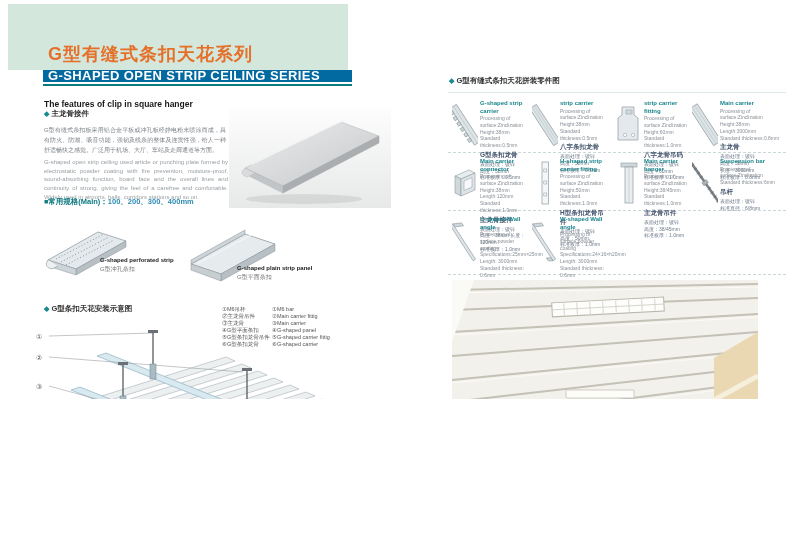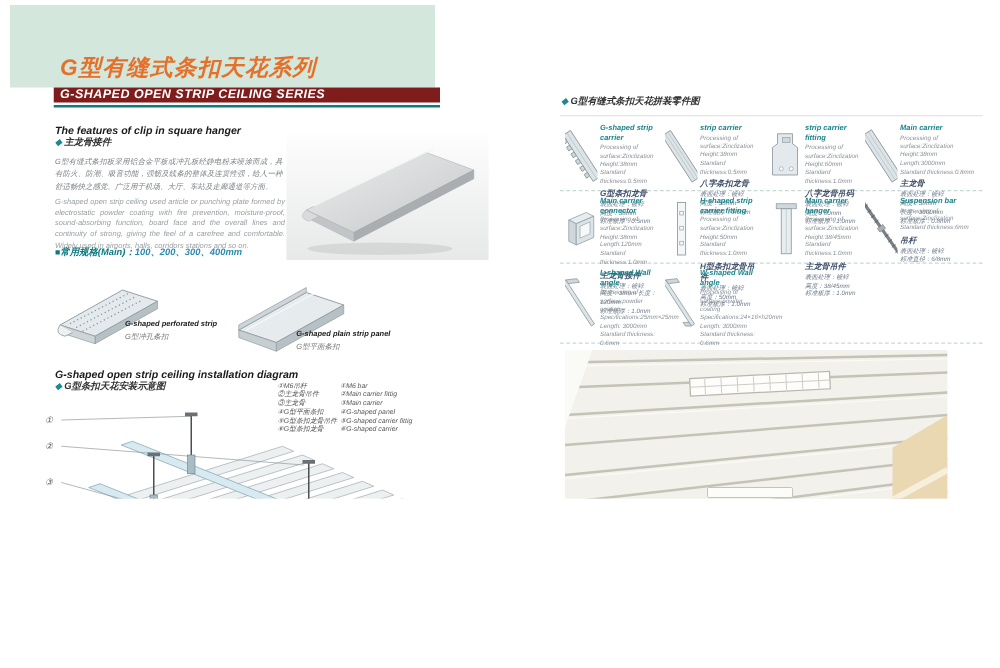--- a/index.html
+++ b/index.html
@@ -1,23 +1,23 @@
 <!DOCTYPE html>
 <html><head>
 <meta charset="utf-8">
 <style>
   html,body{margin:0;padding:0;background:#fff;}
   .page{position:relative;width:800px;height:399px;background:#ffffff;overflow:hidden;
-        font-family:"Liberation Sans", sans-serif;color:#333;font-style:italic;}
+        font-family:"Liberation Sans", sans-serif;color:#333;}
   .abs{position:absolute;}
   
   .mint{left:8px;top:4px;width:340px;height:66px;background:#d4e7dc;}
   .title-cn{left:48px;top:42px;font-size:18px;font-weight:bold;color:#e4702a;letter-spacing:1px;}
-  .banner{left:43px;top:70px;width:304px;height:12px;background:#7f1d1d;color:#fff;
-          font-size:10px;font-weight:bold;line-height:12px;padding-left:5px;letter-spacing:.4px;}
+  .banner{left:43px;top:70px;width:304px;height:12px;background:#0369a1;color:#fff;
+          font-size:13px;font-weight:bold;line-height:12px;padding-left:5px;letter-spacing:.4px;}
   .banner-line{left:43px;top:84px;width:309px;height:2px;background:#0d7a80;}
   
   .h-en{font-size:8.5px;font-weight:bold;color:#1a1a1a;}
   .h-cn{font-size:7.5px;font-weight:bold;color:#333;}
   .diamond{color:#1b8a90;font-size:7px;margin-right:2px;}
   .desc-cn{left:44px;top:126px;width:182px;font-size:6px;color:#7d8287;line-height:1.65;text-align:justify;}
   .desc-en{left:44px;top:158px;width:184px;font-size:6px;color:#9aa0a4;line-height:1.45;text-align:justify;}
   .size-line{left:44px;top:197px;font-size:7.5px;font-weight:bold;}
   .size-sq{color:#0d7a80;font-size:7px;}
   .size-label{color:#0d7a80;}
@@ -100,21 +100,20 @@
   <svg class="abs" style="left:183px;top:226px;" width="96" height="56">
     <polygon points="8,38 62,8 92,18 38,48" fill="#e6ebee" stroke="#8a9499" stroke-width="0.7"></polygon>
     <polygon points="8,38 62,8 62,4 8,34" fill="#cdd5d8" stroke="#8a9499" stroke-width="0.5"></polygon>
     <polygon points="38,48 92,18 92,25 38,55" fill="#b7c0c4" stroke="#8a9499" stroke-width="0.5"></polygon>
     <polygon points="8,38 38,48 38,55 8,44" fill="#c6ced1" stroke="#8a9499" stroke-width="0.5"></polygon>
     <line x1="14" y1="38" x2="68" y2="9" stroke="#f6f8f9" stroke-width="1"></line>
   </svg>
   <div class="abs plabel-en" style="left:237px;top:265px;">G-shaped plain strip panel</div>
   <div class="abs plabel-cn" style="left:237px;top:273px;">G型平面条扣</div>
 
-  <div class="abs h-en" style="left:44px;top:294px;">G-shaped open strip ceiling installation diagram</div>
   <div class="abs h-cn" style="left:44px;top:304px;">
     <span class="diamond">◆</span><span>G型条扣天花安装示意图</span>
   </div>
 
   <div class="abs legend">
     <div class="lg-row">
         <span class="lg-cn">①M6吊杆</span>
         <span class="lg-en">①M6 bar</span>
       </div>
     <div class="lg-row">

